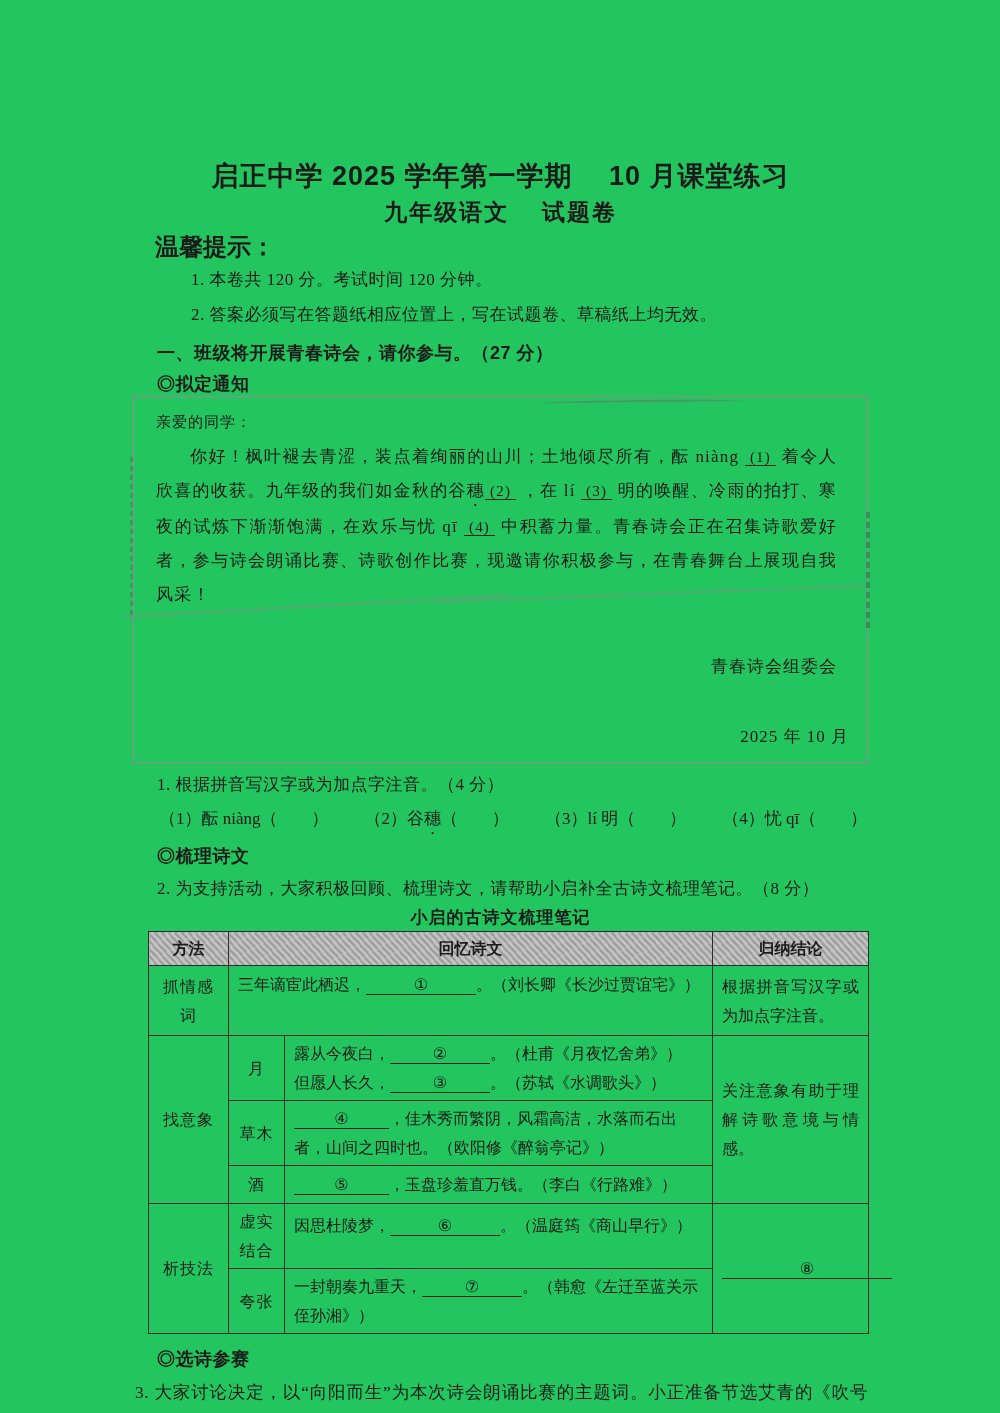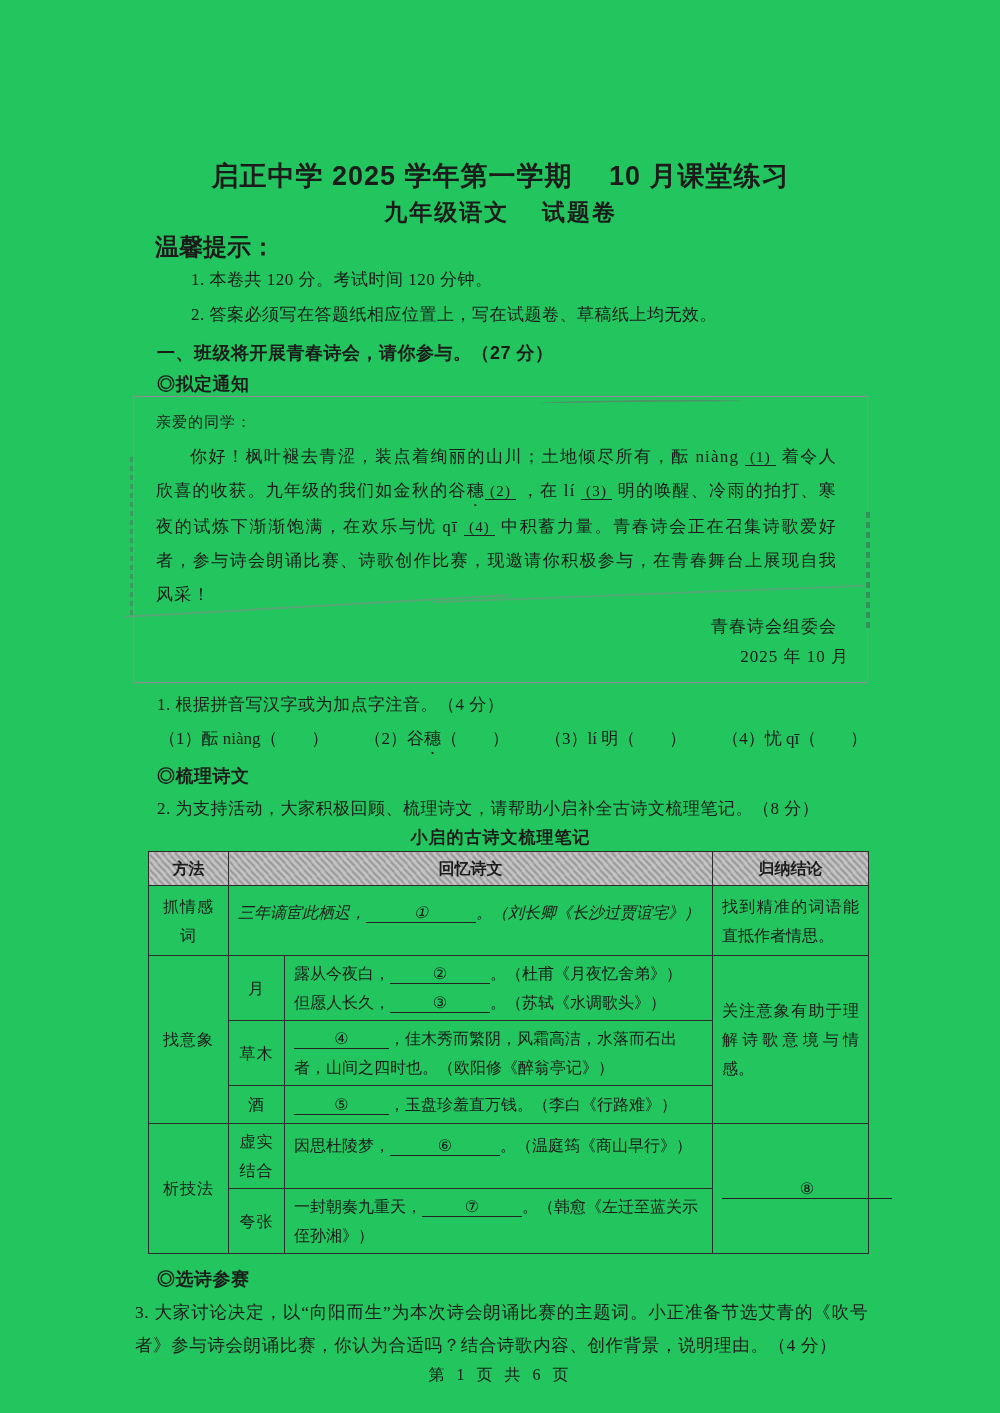--- a/index.html
+++ b/index.html
@@ -66,21 +66,21 @@
     min-height:210px;
   }
   .salutation { font-size:15px; line-height:27px; letter-spacing:1px; }
   .notice-p {
     margin-top:4px;
     text-indent:2em;
     text-align:justify;
     font-size:17px; line-height:34px; letter-spacing:1.2px;
   }
   .nb { border-bottom:1.5px solid #222; padding:0 5px; font-size:15px; white-space:nowrap; }
-  .sig { text-align:right; font-size:17px; line-height:30px; letter-spacing:1px; }
+  .sig { text-align:right; font-size:17px; line-height:30px; letter-spacing:1px;margin-top:40px; }
   .sig2 { margin-right:-12px; }
 
   .q-stem { margin-top:10px; padding-left:24px; font-size:17px; line-height:24px; letter-spacing:0.5px; }
   .q1-items {
     margin-top:10px; padding-left:26px;
     display:flex; gap:36px;
     font-size:17px; line-height:24px;
   }
   .q3-stem { margin-top:6px; padding-left:2px; font-size:17.5px; line-height:33px; letter-spacing:0.6px; text-align:justify; }
 
@@ -210,22 +210,22 @@
       <thead>
         <tr style="height:28px;">
           <th>方法</th>
           <th colspan="2">回忆诗文</th>
           <th>归纳结论</th>
         </tr>
       </thead>
       <tbody>
         <tr style="height:70px;">
           <td class="lbl">抓情感词</td>
-          <td colspan="2" style="vertical-align:top; padding-top:12px;font-style:italic;"><span>三年谪宦此栖迟，</span><span class="bl w110">①</span><span>。（刘长卿《长沙过贾谊宅》）</span></td>
-          <td class="concl" style="vertical-align:top; padding-top:6px;">找到精准的词语能直抵作者情思。</td>
+          <td colspan="2" style="vertical-align:top; padding-top:4px;"><span>三年谪宦此栖迟，</span><span class="bl w110">①</span><span>。（刘长卿《长沙过贾谊宅》）</span></td>
+          <td class="concl" style="vertical-align:top; padding-top:6px;">根据拼音写汉字或为加点字注音。</td>
         </tr>
         <tr style="height:64px;">
           <td class="lbl" rowspan="3">找意象</td>
           <td class="lbl">月</td>
           <td>
             <div><span>露从今夜白，</span><span class="bl w100">②</span><span>。（杜甫《月夜忆舍弟》）</span></div>
             <div><span>但愿人长久，</span><span class="bl w100">③</span><span>。（苏轼《水调歌头》）</span></div>
           </td>
           <td class="concl" rowspan="3">关注意象有助于理解诗歌意境与情感。</td>
         </tr>

